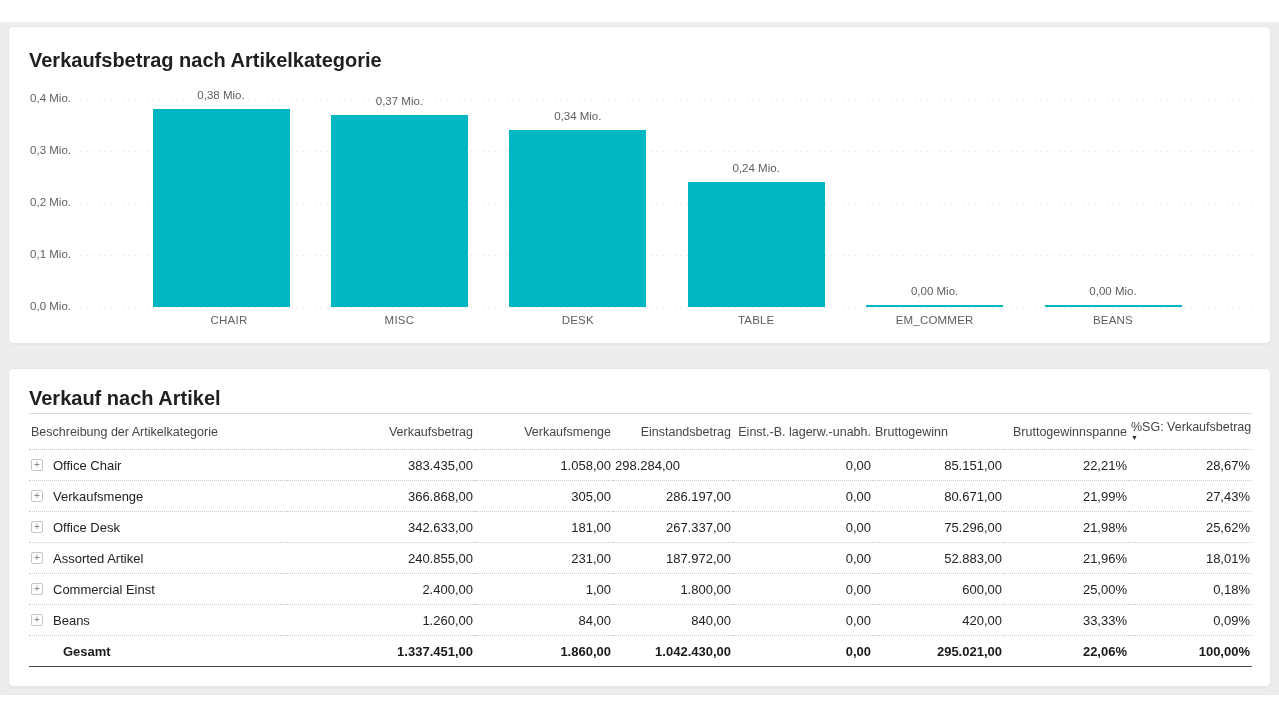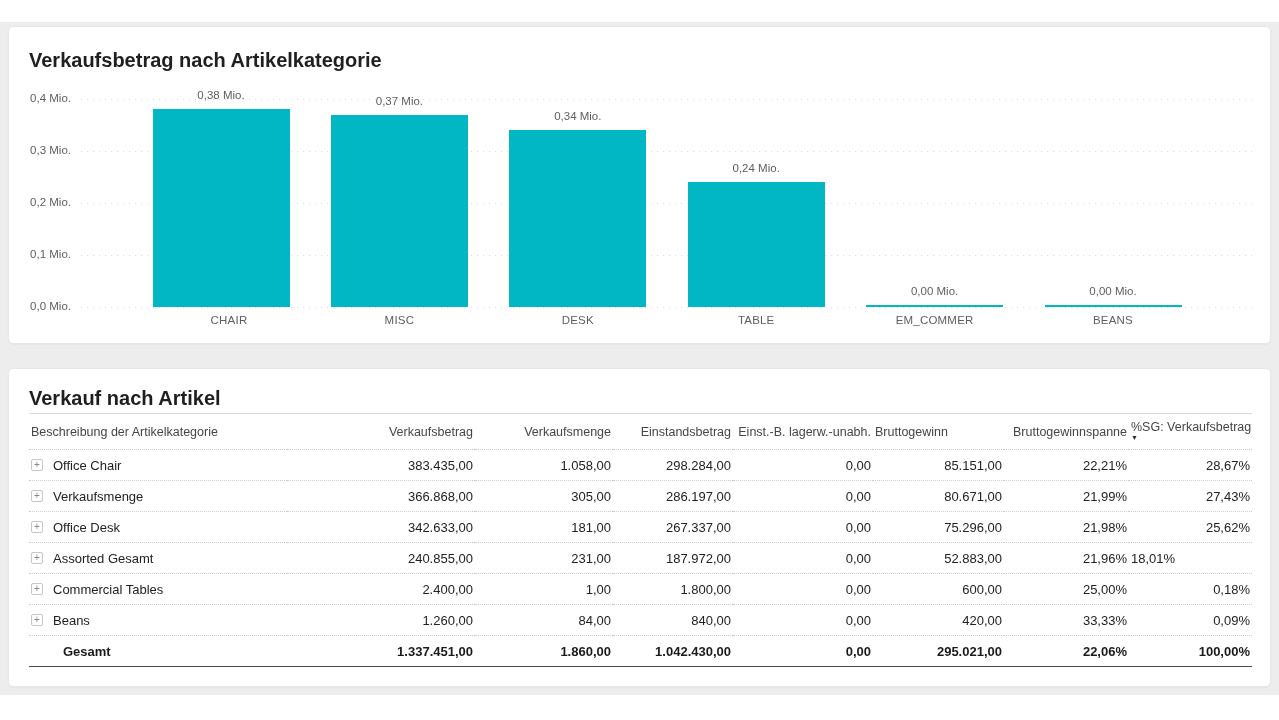--- a/index.html
+++ b/index.html
@@ -104,21 +104,21 @@
     <tbody>
         <tr>
           <td>
             <span class="cat-cell">
               <span class="expand-box">+</span>
               <span>Office Chair</span>
             </span>
           </td>
           <td style="text-align: right;">383.435,00</td>
           <td style="text-align: right;">1.058,00</td>
-          <td style="text-align: right;">298.284,00</td>
+          <td style="text-align: left;">298.284,00</td>
           <td style="text-align: right;">0,00</td>
           <td style="text-align: right;">85.151,00</td>
           <td style="text-align: right;">22,21%</td>
           <td style="text-align: right;">28,67%</td>
         </tr>
         <tr>
           <td>
             <span class="cat-cell">
               <span class="expand-box">+</span>
               <span>Verkaufsmenge</span>
@@ -144,36 +144,36 @@
           <td style="text-align: right;">267.337,00</td>
           <td style="text-align: right;">0,00</td>
           <td style="text-align: right;">75.296,00</td>
           <td style="text-align: right;">21,98%</td>
           <td style="text-align: right;">25,62%</td>
         </tr>
         <tr>
           <td>
             <span class="cat-cell">
               <span class="expand-box">+</span>
-              <span>Assorted Gesamt</span>
+              <span>Assorted Artikel</span>
             </span>
           </td>
           <td style="text-align: right;">240.855,00</td>
           <td style="text-align: right;">231,00</td>
           <td style="text-align: right;">187.972,00</td>
           <td style="text-align: right;">0,00</td>
           <td style="text-align: right;">52.883,00</td>
           <td style="text-align: right;">21,96%</td>
-          <td style="">18,01%</td>
-        </tr>
-        <tr>
-          <td>
-            <span class="cat-cell">
-              <span class="expand-box">+</span>
-              <span>Commercial Tables</span>
+          <td style="text-align: right;">18,01%</td>
+        </tr>
+        <tr>
+          <td>
+            <span class="cat-cell">
+              <span class="expand-box">+</span>
+              <span>Commercial Einst</span>
             </span>
           </td>
           <td style="text-align: right;">2.400,00</td>
           <td style="text-align: right;">1,00</td>
           <td style="text-align: right;">1.800,00</td>
           <td style="text-align: right;">0,00</td>
           <td style="text-align: right;">600,00</td>
           <td style="text-align: right;">25,00%</td>
           <td style="text-align: right;">0,18%</td>
         </tr>

